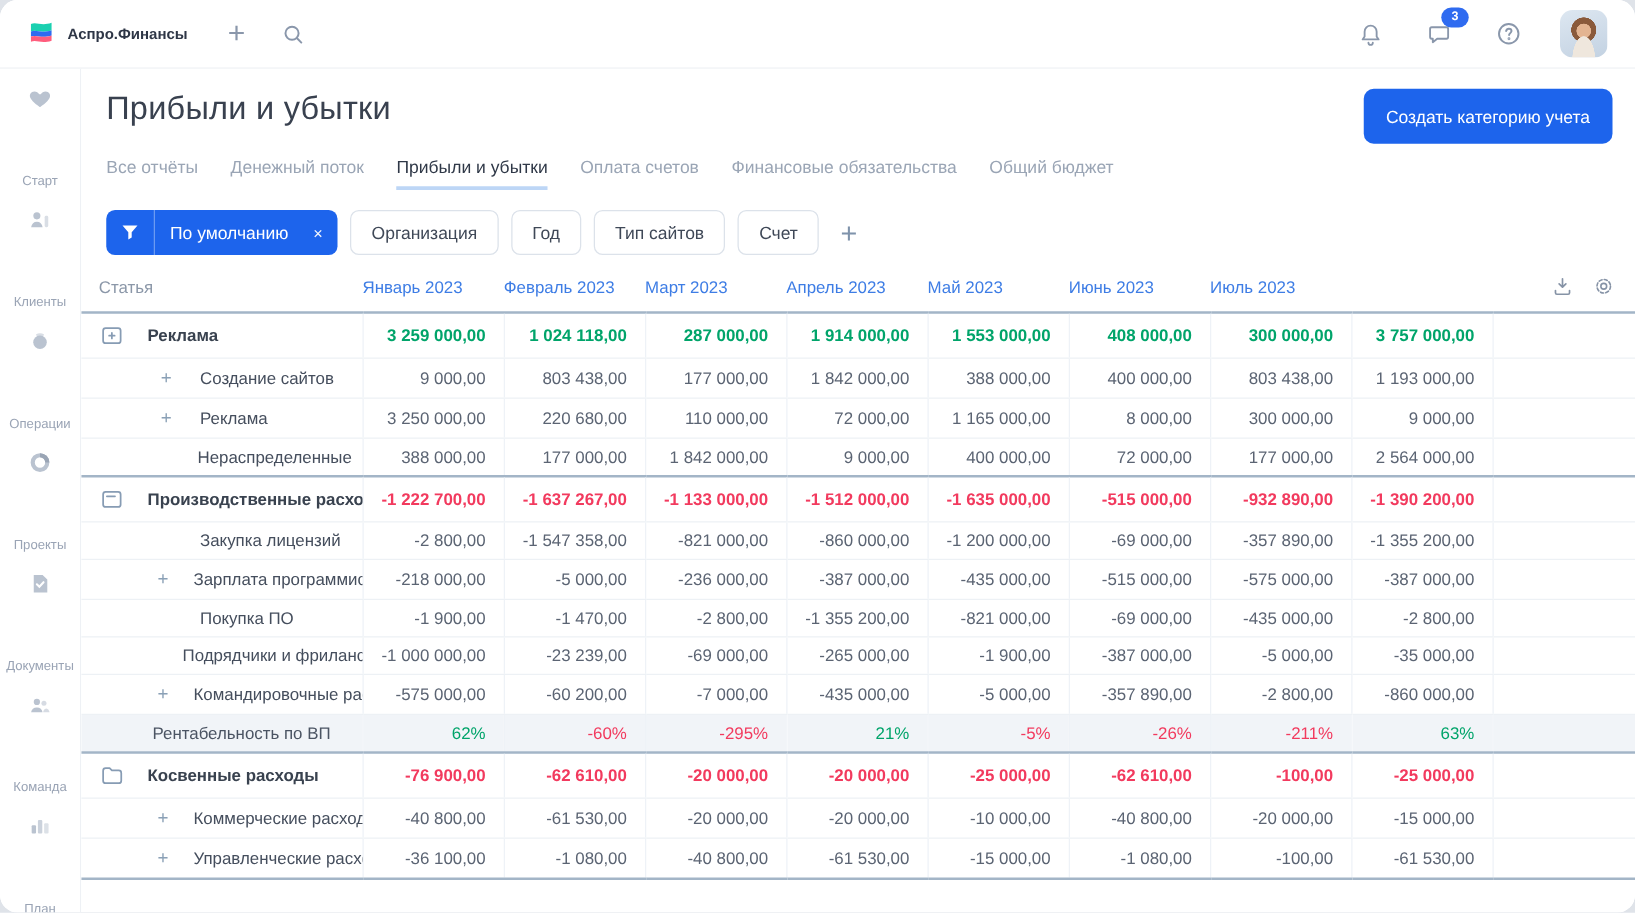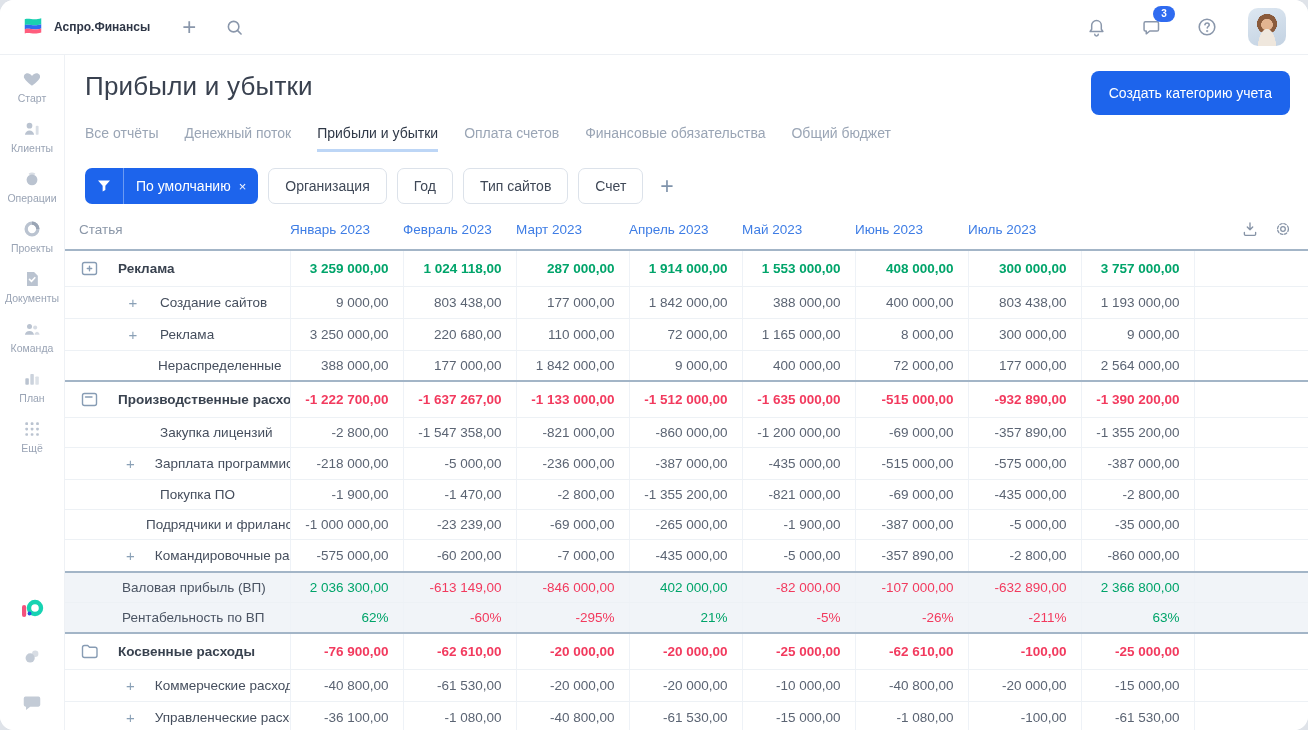--- a/index.html
+++ b/index.html
@@ -24,37 +24,37 @@
     background:
       radial-gradient(ellipse at 50% 108%, #efe7dd 0 34%, rgba(0,0,0,0) 35%),
       radial-gradient(circle at 50% 44%, #e3b491 0 20%, rgba(0,0,0,0) 21%),
       radial-gradient(circle at 50% 42%, #8a5a3b 0 34%, rgba(0,0,0,0) 35%),
       linear-gradient(160deg,#dde7f1,#c3d2e2);}
   
   .shell{flex:1;display:flex;min-height:0;}
   .sidebar{width:65px;min-width:65px;border-right:1px solid #eef1f5;background:#fff;
     display:flex;flex-direction:column;align-items:center;padding:14px 0 16px;box-sizing:border-box;}
   .side-item{display:flex;flex-direction:column;align-items:center;gap:3px;margin-bottom:15px;cursor:pointer;}
-  .side-lbl{font-size:10.5px;color:#9aa4b5;}
+  .side-lbl{font-size:10.5px;color:#9aa4b5;margin-top:47px;}
   .side-ic{height:20px;display:flex;align-items:center;}
   .sidebar-footer{margin-top:auto;display:flex;flex-direction:column;align-items:center;gap:24px;}
   
   .main{flex:1;min-width:0;display:flex;flex-direction:column;background:#fff;}
   .page-head{display:flex;align-items:flex-start;justify-content:space-between;padding:16px 18px 0 20px;}
   .page-title{margin:0;font-size:26px;font-weight:500;color:#39414f;letter-spacing:.2px;}
   .create-btn{background:var(--accent);color:#fff;border:none;border-radius:8px;height:44px;
     padding:0 18px;font-size:14px;cursor:pointer;font-family:inherit;}
   .tabs{display:flex;gap:26px;padding:10px 20px 0;font-size:14px;}
   .tab{color:#9aa5b5;padding-bottom:8px;border-bottom:3px solid rgba(0,0,0,0);cursor:pointer;}
   .tab.active{color:#2f3847;font-weight:500;border-bottom-color:#bdd6f6;}
   .filters{display:flex;align-items:center;gap:10px;padding:16px 20px 12px;}
   .pill-active{display:flex;align-items:stretch;background:var(--accent);color:#fff;border-radius:7px;
     height:36px;font-size:14px;cursor:pointer;overflow:hidden;}
   .pill-funnel{display:flex;align-items:center;padding:0 11px;border-right:1px solid rgba(255,255,255,.35);}
-  .pill-active .lbl{display:flex;align-items:center;gap:8px;padding:0 12px;}
+  .pill-active .lbl{display:flex;align-items:center;gap:20px;padding:0 12px;}
   .pill-x{opacity:.95;font-size:13px;}
   .pill{height:36px;border:1px solid #dce2ea;border-radius:7px;background:#fff;color:#3f4857;
     font-size:14px;padding:0 16px;display:flex;align-items:center;cursor:pointer;box-sizing:border-box;}
   .add-filter{color:#7f93ab;font-size:23px;font-weight:300;margin-left:7px;cursor:pointer;line-height:1;}
   
   .table-wrap{flex:1;overflow:hidden;}
   table{width:100%;border-collapse:collapse;table-layout:fixed;font-size:13.5px;}
   thead th{font-weight:400;color:#8b97a8;text-align:left;padding:4px 14px 11px 0;
     border-bottom:2px solid #a3b5c7;white-space:nowrap;overflow:hidden;}
   thead th.label-col{text-align:left;padding-left:14px;}
@@ -488,32 +488,20 @@
                 <td class="val">-575 000,00</td>
                 <td class="val">-60 200,00</td>
                 <td class="val">-7 000,00</td>
                 <td class="val">-435 000,00</td>
                 <td class="val">-5 000,00</td>
                 <td class="val">-357 890,00</td>
                 <td class="val">-2 800,00</td>
                 <td class="val">-860 000,00</td>
                 <td class="trail"></td>
               </tr>
-              <tr class="row-summary summary-top">
-                <td><span>Валовая прибыль (ВП)</span></td>
-                <td class="val pos">2 036 300,00</td>
-                <td class="val neg">-613 149,00</td>
-                <td class="val neg">-846 000,00</td>
-                <td class="val pos">402 000,00</td>
-                <td class="val neg">-82 000,00</td>
-                <td class="val neg">-107 000,00</td>
-                <td class="val neg">-632 890,00</td>
-                <td class="val pos">2 366 800,00</td>
-                <td class="trail"></td>
-              </tr>
               <tr class="row-summary summary-last">
                 <td><span>Рентабельность по ВП</span></td>
                 <td class="val pos">62%</td>
                 <td class="val neg">-60%</td>
                 <td class="val neg">-295%</td>
                 <td class="val pos">21%</td>
                 <td class="val neg">-5%</td>
                 <td class="val neg">-26%</td>
                 <td class="val neg">-211%</td>
                 <td class="val pos">63%</td>

